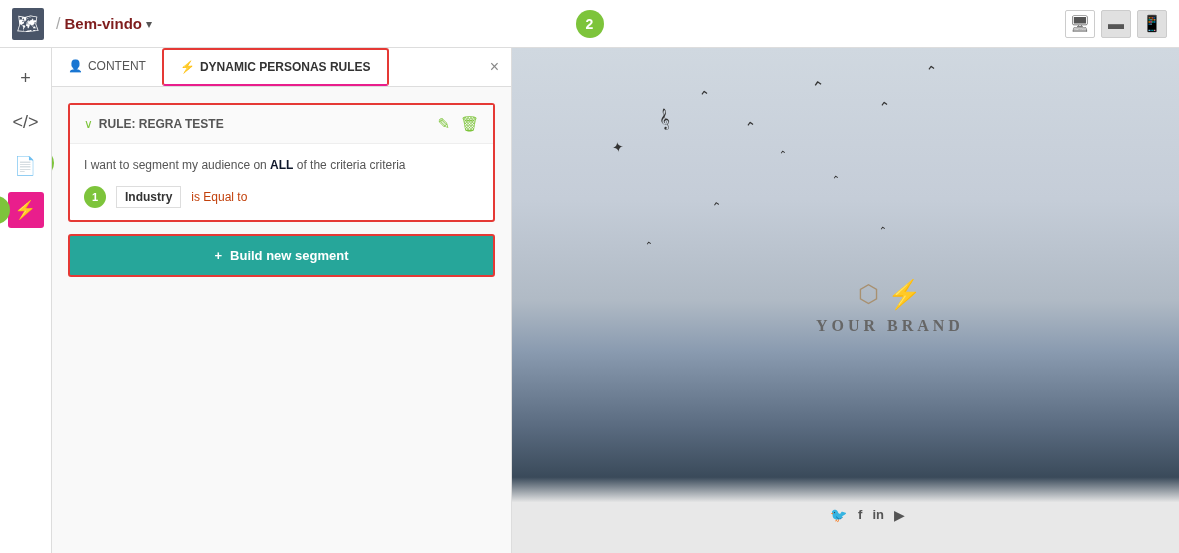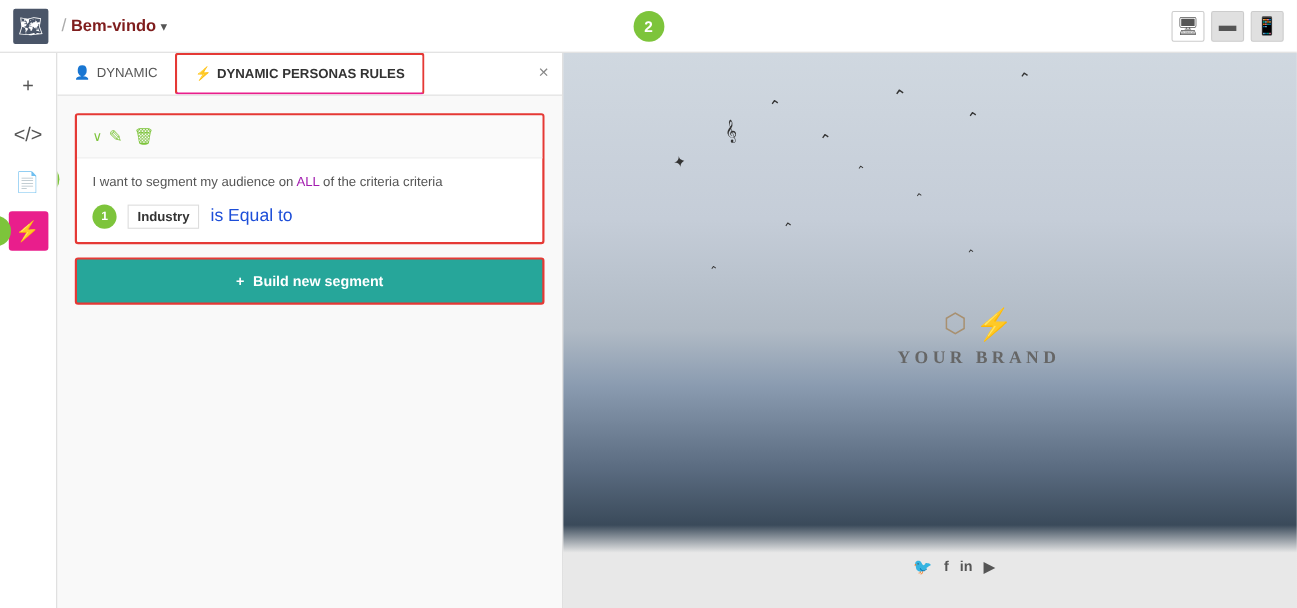--- a/index.html
+++ b/index.html
@@ -168,21 +168,21 @@
       padding: 10px 14px;
       border-bottom: 1px solid #eee;
       background: #fafafa;
     }
     .rule-toggle { color: #7dc43b; margin-right: 6px; font-size: 12px; }
     .rule-title { font-size: 12px; font-weight: bold; color: #555; text-transform: uppercase; flex: 1; }
     .rule-actions { display: flex; gap: 10px; }
     .rule-action-icon { color: #7dc43b; cursor: pointer; font-size: 15px; }
     .rule-body { padding: 12px 14px; }
     .rule-desc { font-size: 12px; color: #555; line-height: 1.5; margin-bottom: 12px; }
-    .rule-desc strong { font-weight: normal; color: #a21caf; }
+    .rule-desc strong { font-weight: bold; color: #0f172a; }
     .segment-row {
       display: flex;
       align-items: center;
       gap: 10px;
     }
     .segment-num {
       width: 22px; height: 22px;
       background: #7dc43b;
       border-radius: 50%;
       display: flex; align-items: center; justify-content: center;
@@ -191,22 +191,22 @@
     }
     .segment-field {
       font-size: 12px;
       color: #333;
       font-weight: 600;
       padding: 3px 8px;
       border: 1px solid #ddd;
       background: #fff;
     }
     .segment-op {
-      font-size: 16px;
-      color: #1d4ed8;
+      font-size: 12px;
+      color: #c2410c;
     }
 
     
     .build-segment-wrapper {
       position: relative;
       margin-top: 8px;
     }
     .build-segment-btn {
       display: flex;
       align-items: center;
@@ -323,35 +323,36 @@
       ⚡
       <div class="badge-1">1</div>
     </div>
   </div>
 
   <div class="panel">
 
     <div class="tabs">
       <div class="tab">
         <span>👤</span>
-        <span>DYNAMIC</span>
+        <span>CONTENT</span>
       </div>
       <div class="tab active tab-active-box">
         <span>⚡</span>
         <span>DYNAMIC PERSONAS RULES</span>
       </div>
       <div class="tab-close">×</div>
     </div>
 
     <div class="panel-content">
 
       <div class="rule-card" style="position:relative;">
         <div class="badge-3">3</div>
         <div class="rule-header">
           <span class="rule-toggle">∨</span>
+          <span class="rule-title">RULE: REGRA TESTE</span>
           <div class="rule-actions">
             <span class="rule-action-icon">✎</span>
             <span class="rule-action-icon">🗑</span>
           </div>
         </div>
         <div class="rule-body">
           <p class="rule-desc">
             <span>I want to segment my audience on </span><strong>ALL</strong><span> of the criteria criteria</span>
           </p>
           <div class="segment-row">

